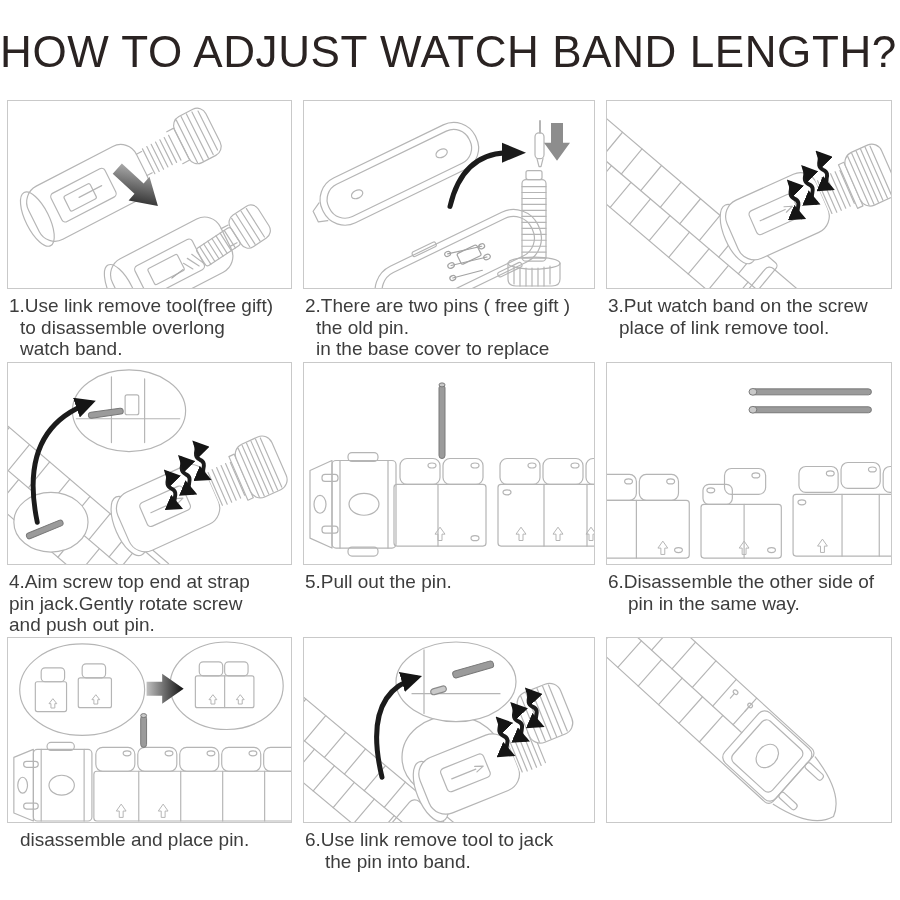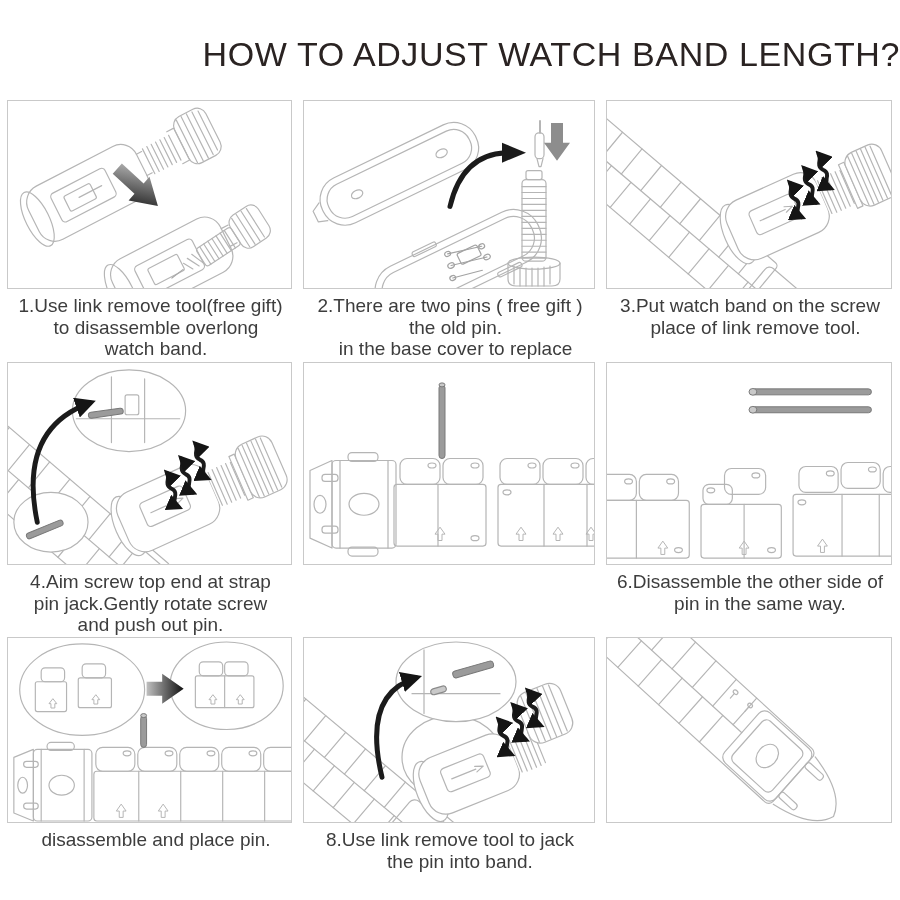--- a/index.html
+++ b/index.html
@@ -1,19 +1,19 @@
 <!DOCTYPE html>
 <html><head>
 <meta charset="utf-8">
 <style>
   html,body{margin:0;padding:0;}
   body{width:900px;height:900px;background:#ffffff;font-family:"Liberation Sans",sans-serif;overflow:hidden;}
-  .title{margin:0;box-sizing:border-box;height:95px;padding-top:35px;text-align:right;
-         font-size:34px;font-weight:400;letter-spacing:.6px;color:#2a2322;}
-  .wrap{padding:5px 7px;text-align:center;}
+  .title{margin:0;box-sizing:border-box;height:95px;padding-top:27px;text-align:left;
+         font-size:44px;font-weight:400;letter-spacing:.6px;color:#2a2322;}
+  .wrap{padding:5px 7px;}
   .row{display:grid;grid-template-columns:285px 292px 286px;column-gap:11px;}
   .r1{height:262px}.r2{height:275px}.r3{height:250px}
   .panel{border:1px solid #c9c9c9;background:#fff;box-sizing:border-box;overflow:hidden;}
   .r1 .panel{height:189px}.r2 .panel{height:203px}.r3 .panel{height:186px}
   .caption{margin:0;padding:6px 0 0 2px;font-size:19px;line-height:21.5px;color:#3d3d3d;}
   .cap-line{display:block;white-space:nowrap;}
   .ind1{padding-left:11px}.ind2{padding-left:20px}
   svg{display:block;width:100%;height:100%;}
   .la{stroke:#b5b5b5;fill:none;stroke-width:1.2;stroke-linecap:round;stroke-linejoin:round;}
   .oc{fill:#ffffff;}
@@ -269,20 +269,23 @@
               <polygon points="252,178 252,172 249,172 254,165 259,172 256,172 256,178" stroke-width="1"></polygon>
               <polygon points="285,178 285,172 282,172 287,165 292,172 289,172 289,178" stroke-width="1"></polygon>
             </g>
           </g>
           <g>
             <rect class="pin" x="135" y="22" width="6" height="74" rx="3"></rect>
             <ellipse cx="138" cy="22" rx="3" ry="2" fill="#c9c9c9" stroke="#787878"></ellipse>
           </g>
         </svg>
       </div>
+      <p class="caption">
+        <span class="cap-line">5.Pull out the pin.</span>
+      </p>
     </section>
 
     <section class="step">
       <div class="panel">
         <svg viewBox="0 0 290 202" preserveAspectRatio="none">
           <g>
             <rect class="pin" x="148" y="26" width="122" height="6" rx="3"></rect>
             <ellipse cx="149" cy="29" rx="4" ry="3.4" fill="#c9c9c9" stroke="#787878"></ellipse>
             <rect class="pin" x="148" y="44" width="122" height="6" rx="3"></rect>
             <ellipse cx="149" cy="47" rx="4" ry="3.4" fill="#c9c9c9" stroke="#787878"></ellipse>
@@ -438,21 +441,21 @@
           </g>
           <path class="blk" stroke-width="5" d="M78 140 Q58 56 112 40" marker-end="url(#m8)"></path>
           <g transform="translate(200,100) rotate(-22)" class="blk" stroke-width="4">
             <path d="M0 18 C-8 10 8 6 0 -2 C-6 -9 4 -13 2 -18" marker-start="url(#m8)" marker-end="url(#m8)"></path>
             <path d="M19 10 C11 2 27 -2 19 -10 C13 -17 23 -21 21 -26" marker-start="url(#m8)" marker-end="url(#m8)"></path>
             <path d="M38 2 C30 -6 46 -10 38 -18 C32 -25 42 -29 40 -34" marker-start="url(#m8)" marker-end="url(#m8)"></path>
           </g>
         </svg>
       </div>
       <p class="caption">
-        <span class="cap-line">8.Use link remove tool to jack</span>
+        <span class="cap-line">6.Use link remove tool to jack</span>
         <span class="cap-line ind2">the pin into band.</span>
       </p>
     </section>
 
     <section class="step">
       <div class="panel">
         <svg viewBox="0 0 290 185" preserveAspectRatio="none">
           <g class="la">
             <g transform="translate(28,-52) rotate(42)">
               <rect x="0" y="0" width="250" height="72" rx="6"></rect>

